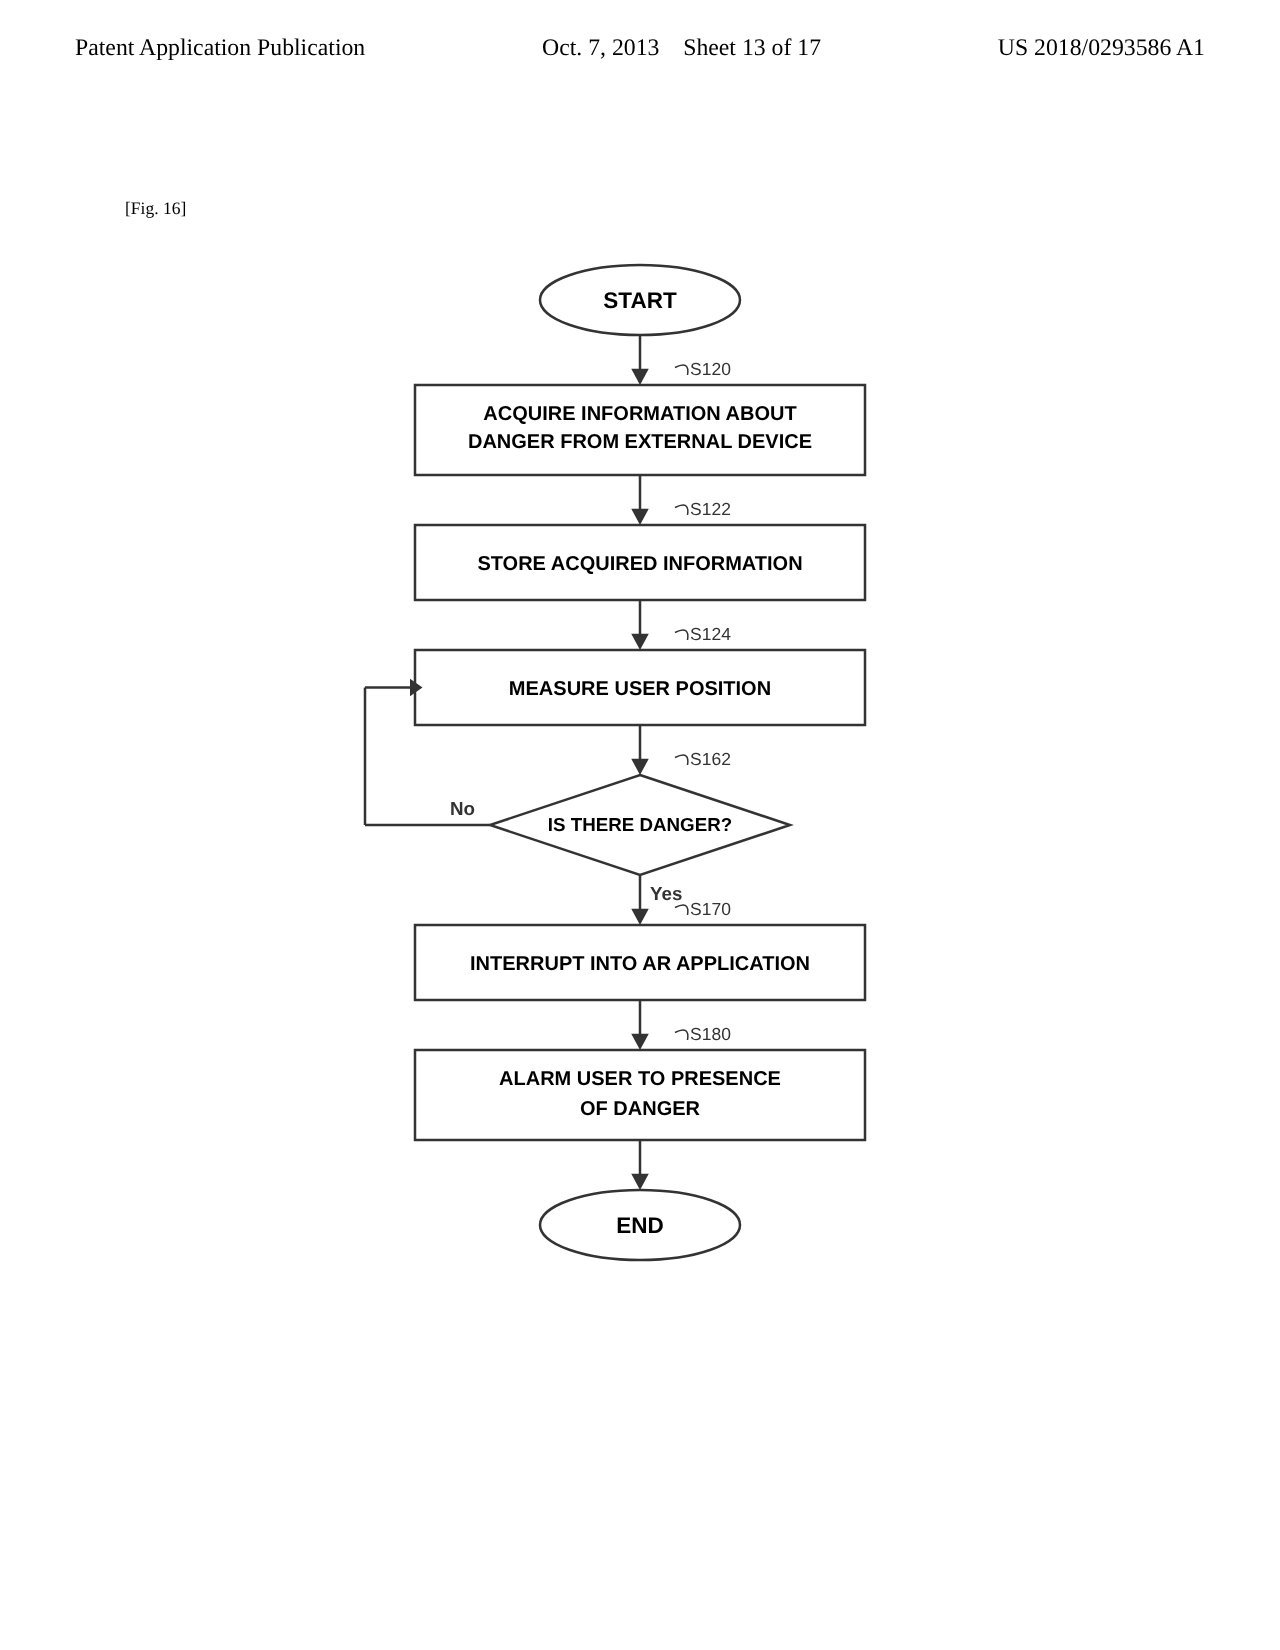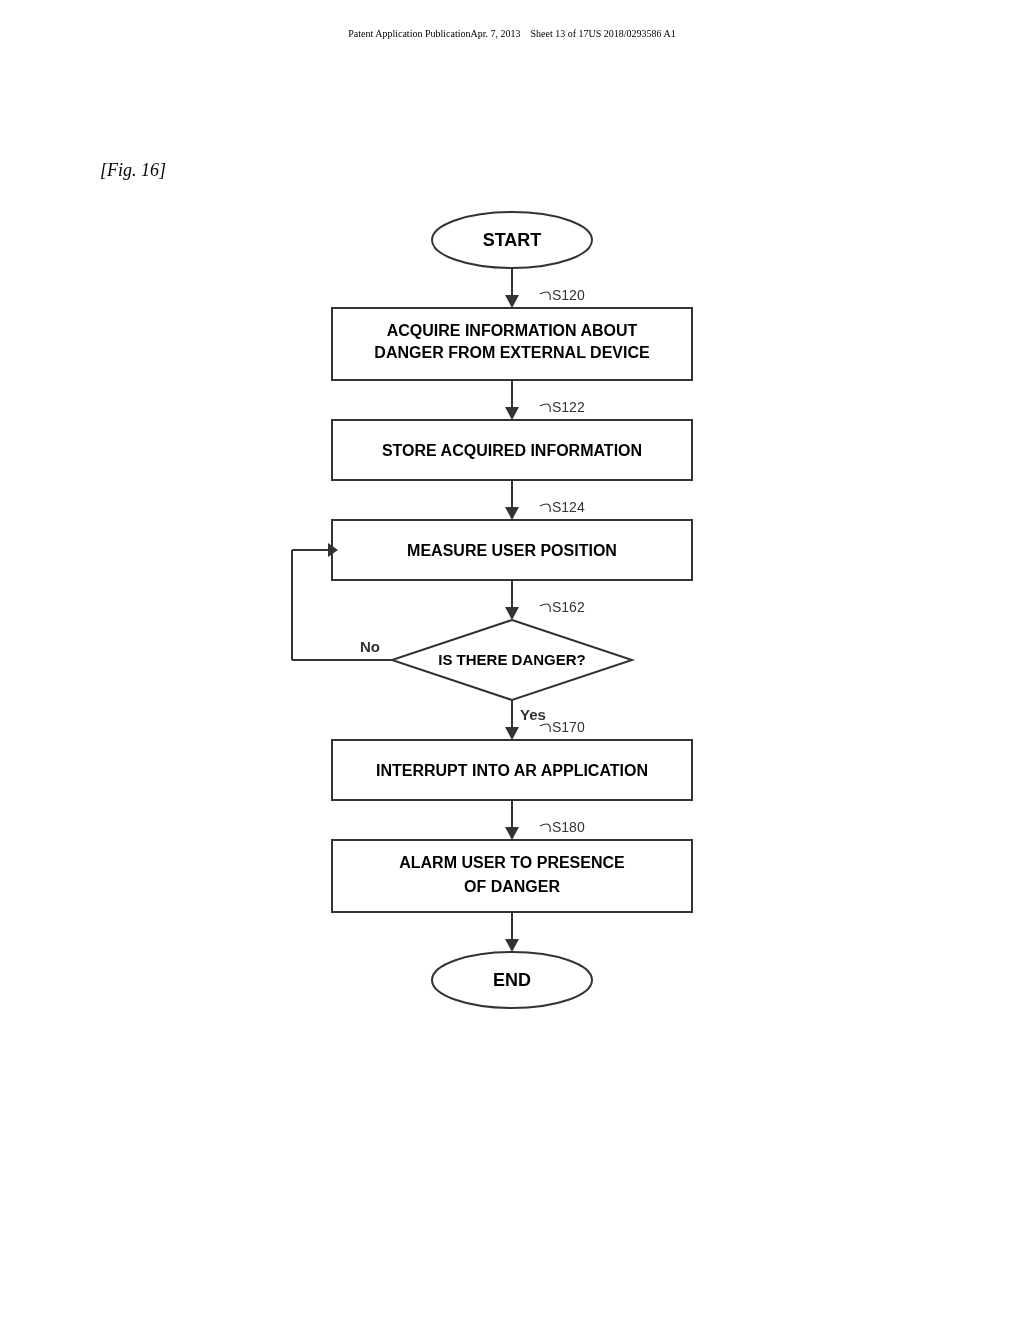--- a/index.html
+++ b/index.html
@@ -7,33 +7,32 @@
       width: 1024px;
       height: 1320px;
       background: #ffffff;
       font-family: 'Times New Roman', Times, serif;
       position: relative;
       overflow: hidden;
     }
 
     .header {
       display: flex;
-      justify-content: center;
+      justify-content: space-between;
       align-items: center;
       padding: 28px 60px 0 60px;
-      font-size: 10px;
+      font-size: 19px;
     }
 
     .fig-label {
       position: absolute;
       left: 100px;
       top: 160px;
-      font-size: 18px;
+      font-size: 14px;
       font-weight: normal;
-      font-style: italic;
     }
 
     .flowchart {
       position: absolute;
       left: 0;
       top: 200px;
       width: 1024px;
       display: flex;
       flex-direction: column;
       align-items: center;
@@ -43,21 +42,21 @@
     .chart-svg {
       display: block;
     }
   </style>
 </head>
 <body>
 
 <div class="header">
   <span>Patent Application Publication</span>
   <span>
-    <span>Apr. 7, 2013</span>&nbsp;&nbsp;&nbsp;
+    <span>Oct. 7, 2013</span>&nbsp;&nbsp;&nbsp;
     <span>Sheet 13 of 17</span>
   </span>
   <span>US 2018/0293586 A1</span>
 </div>
 
 <div class="fig-label">[Fig. 16]</div>
 
 <div class="flowchart">
   <svg class="chart-svg" width="600" height="1040" viewBox="0 0 600 1040">
 

